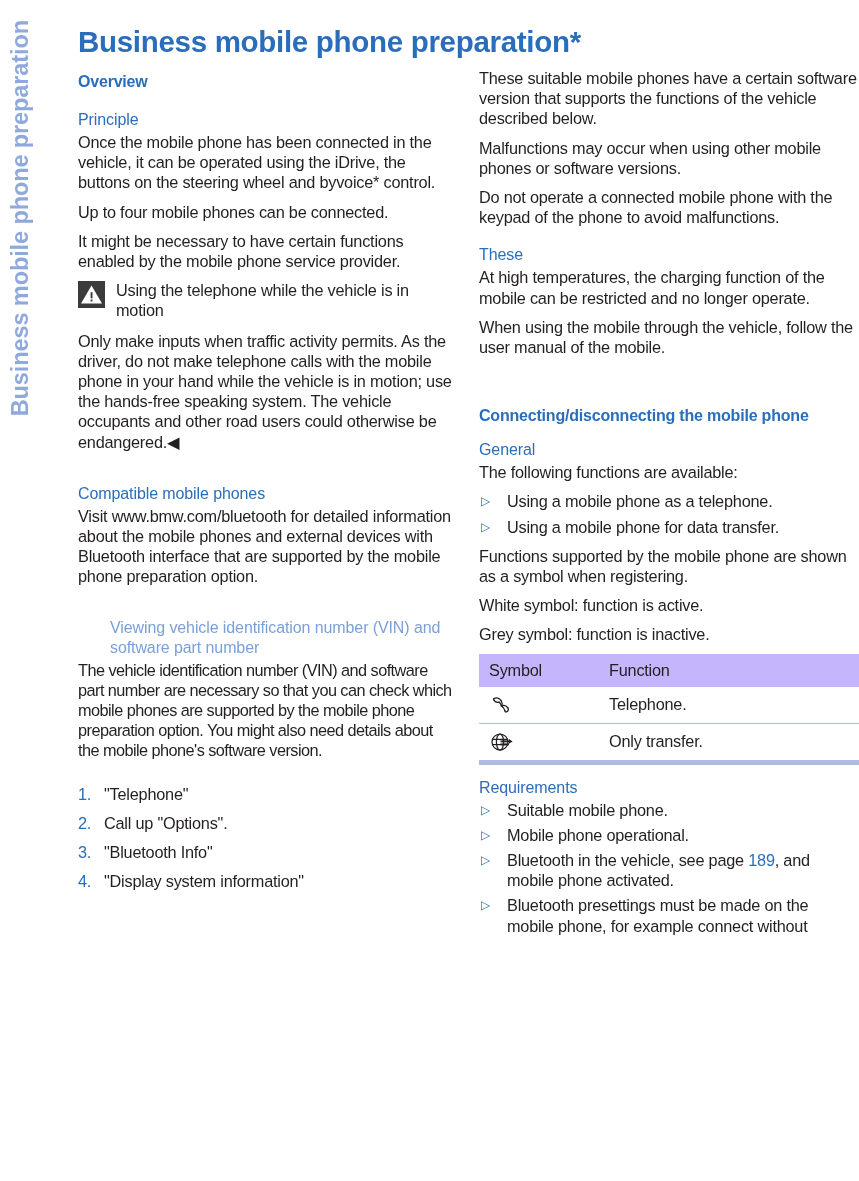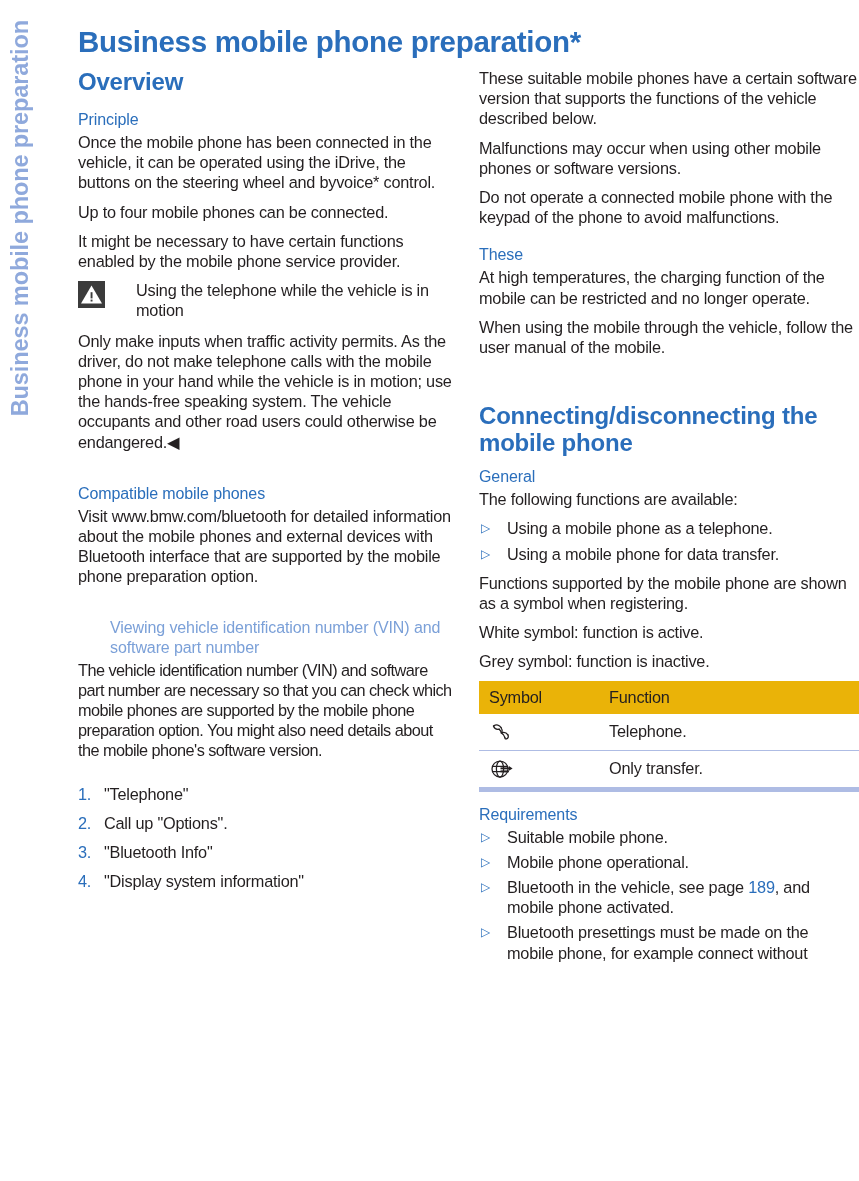--- a/index.html
+++ b/index.html
@@ -62,21 +62,21 @@
   #columns {
     position: absolute;
     left: 0; top: 68px;
     width: 781px;
     display: flex;
     gap: 22px;
   }
   .col { width: 380px; }
 
   h2.sect {
-    font-size: 24px;
+    font-size: 16px;
     font-weight: bold;
     color: #2a6ebb;
     margin: 0 0 14px 0;
     line-height: 27px;
     letter-spacing: -0.2px;
   }
   h2.sect.tight { margin-bottom: 10px; }
 
   h3.sub {
     font-size: 16px;
@@ -101,21 +101,20 @@
 
   .gap-lg { height: 22px; }
   .gap-md { height: 14px; }
   .gap-sm { height: 8px; }
 
   
   .warning {
     display: flex;
     align-items: flex-start;
     margin: 7px 0 10px 0;
-    gap: 20px;
   }
   .warn-icon {
     width: 27px; height: 27px;
     background: #3b3b3b;
     flex: 0 0 27px;
     position: relative;
     margin-right: 11px;
     margin-top: 1px;
   }
   .warn-icon svg { display: block; }
@@ -167,21 +166,21 @@
 
   
   table.symtab {
     border-collapse: collapse;
     width: 380px;
     margin: 6px 0 12px 0;
     font-size: 16.3px;
     letter-spacing: -0.22px;
   }
   table.symtab th {
-    background: #eab308;
+    background: #c4b5fd;
     text-align: left;
     font-weight: normal;
     padding: 7px 0 7px 10px;
     font-size: 16.3px;
     color: #231f20;
   }
   table.symtab th.c1, table.symtab td.c1 { width: 120px; }
   table.symtab td {
     padding: 6px 0 6px 10px;
     border-bottom: 1.5px solid #aebce4;

